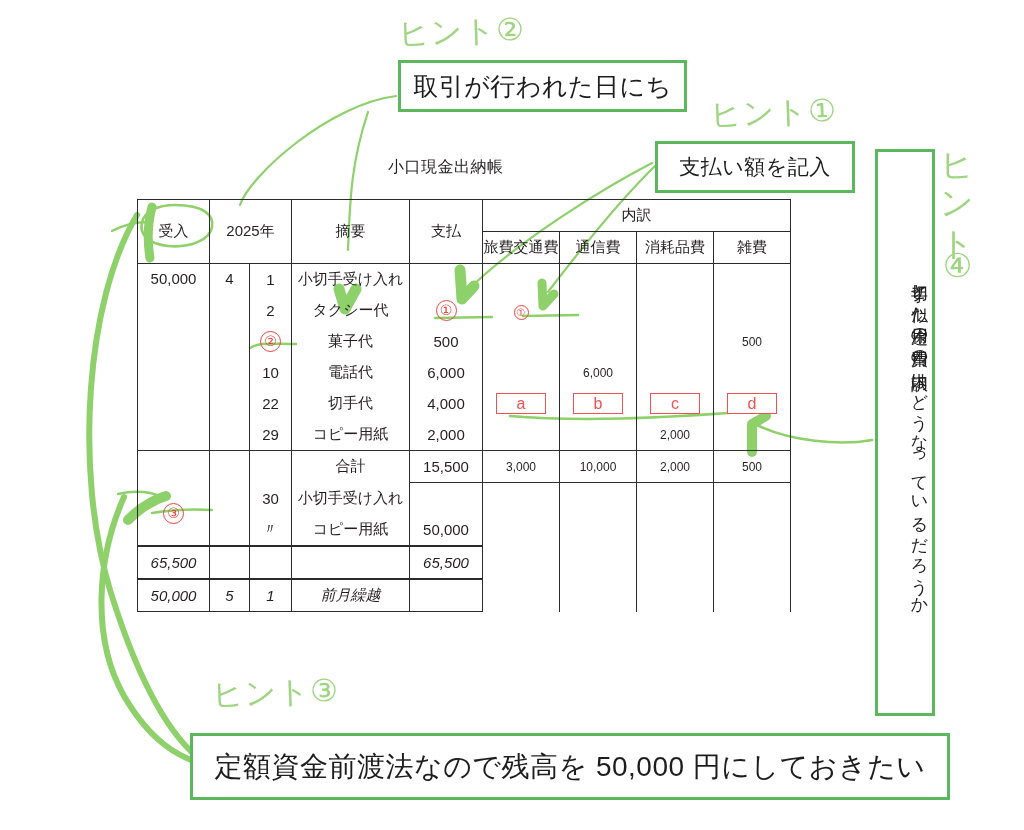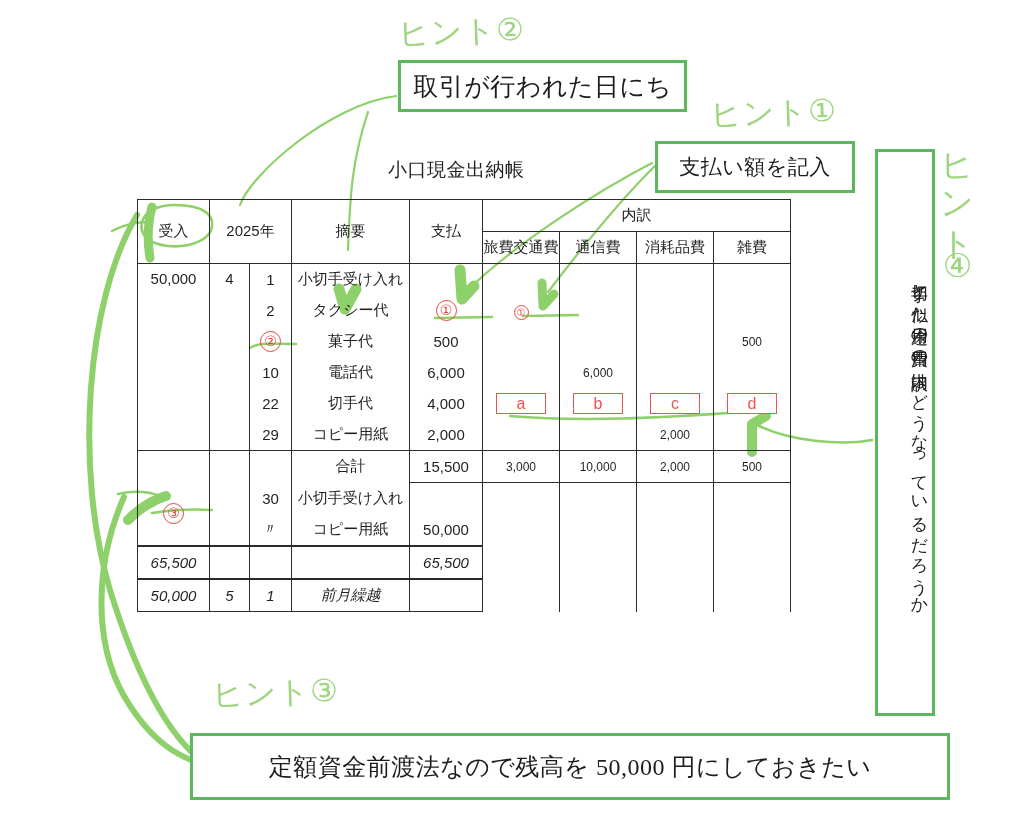--- a/index.html
+++ b/index.html
@@ -21,21 +21,21 @@
     left: 0; top: 0;
     width: 1024px; height: 830px;
     pointer-events: none;
   }
 
   
   #ledger-title {
     position: absolute;
     left: 388px;
     top: 157px;
-    font-size: 19px;
+    font-size: 16px;
     letter-spacing: 0.5px;
     white-space: nowrap;
   }
 
   
   #ledger-table {
     position: absolute;
     left: 137px;
     top: 199px;
     width: 653px;
@@ -109,21 +109,21 @@
   #callout-date {
     left: 398px; top: 60px; width: 289px; height: 52px;
     font-size: 25px; letter-spacing: 0.5px; font-family: Liberation Serif, serif;
   }
   #callout-amount {
     left: 655px; top: 141px; width: 200px; height: 52px;
     font-size: 21px; letter-spacing: 0.5px;
   }
   #callout-balance {
     left: 190px; top: 733px; width: 760px; height: 67px;
-    font-size: 24px; letter-spacing: 0.5px; font-family: Liberation Serif, serif;
+    font-size: 28px; letter-spacing: 0.5px;
   }
   #callout-vertical {
     left: 875px; top: 149px; width: 60px; height: 567px;
     writing-mode: vertical-rl;
     text-orientation: upright;
     font-size: 17px;
     line-height: 1.55;
     letter-spacing: 1px;
     padding-top: 12px;
     align-items: flex-start;

